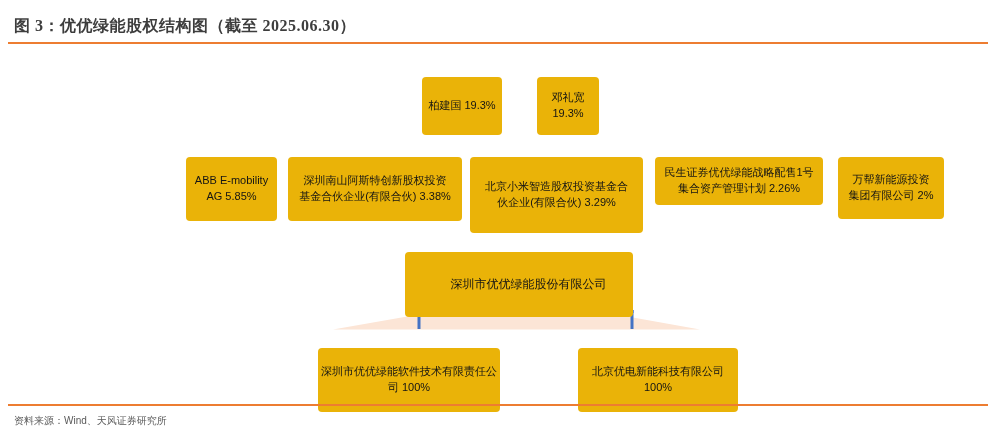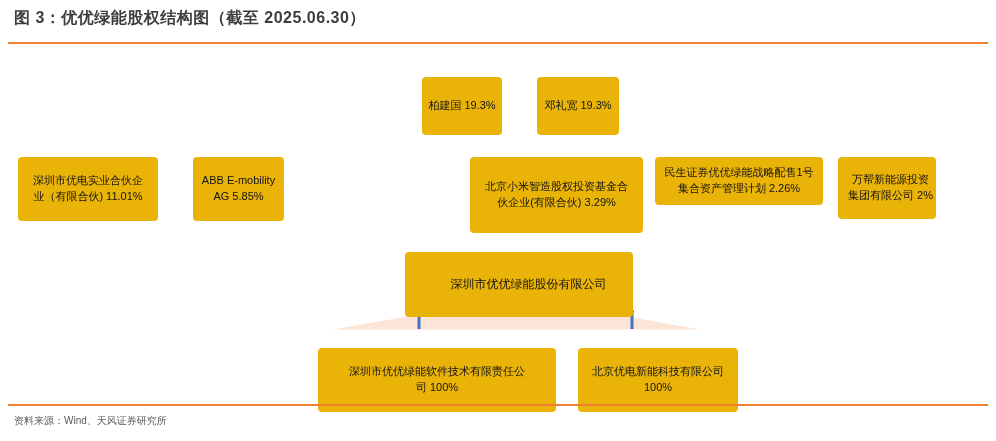--- a/index.html
+++ b/index.html
@@ -9,25 +9,26 @@
     width: 996px; height: 441px;
     position: relative;
     overflow: hidden;
   }
   .canvas {
     position: absolute; left: 0; top: 0;
     width: 996px; height: 441px;
     background: #ffffff;
   }
   .fig-title {
-    position: absolute; left: 14px; top: 8px;
+    position: absolute; left: 14px; top: 16px;
     font-size: 16px; font-weight: 700;
     color: #3d3d3d;
     letter-spacing: 0.5px;
     white-space: nowrap;
+    font-family: Liberation Serif, serif;
   }
   .rule {
     position: absolute; left: 8px; right: 8px; height: 2px;
     background: #ed7d31;
   }
   .rule-top { top: 42px; }
   .rule-bottom { top: 404px; }
   .source-line {
     position: absolute; left: 14px; top: 414px;
     font-size: 10px; color: #595959;
@@ -67,50 +68,50 @@
     <line x1="518.5" y1="201" x2="518.5" y2="233" stroke-width="3" stroke="#4472c4"></line>
     <line x1="518.5" y1="297" x2="518.5" y2="313" stroke-width="3" stroke="#4472c4"></line>
     <line x1="417.5" y1="311.5" x2="633.5" y2="311.5" stroke-width="3" stroke="#4472c4"></line>
     <line x1="419" y1="310" x2="419" y2="329" stroke-width="3" stroke="#4472c4"></line>
     <line x1="632" y1="310" x2="632" y2="329" stroke-width="3" stroke="#4472c4"></line>
   </svg>
 
   <div class="node" style="left:422px; top:57px; width:80px; height:58px;">
     <span>柏建国 19.3%</span>
   </div>
-  <div class="node" style="left:537px; top:57px; width:82px; height:58px;">
+  <div class="node" style="left:537px; top:57px; width:62px; height:58px;">
     <span>邓礼宽 19.3%</span>
   </div>
 
-  <div class="node" style="left:18px; top:137px; width:140px; height:64px;">
-    <span>深圳市优电实业合伙企
-业（有限合伙) 11.01%</span>
-  </div>
-  <div class="node" style="left:193px; top:137px; width:91px; height:64px;">
+  <div class="node" style="left:186px; top:137px; width:91px; height:64px;">
     <span>ABB E-mobility
 AG 5.85%</span>
+  </div>
+  <div class="node" style="left:288px; top:137px; width:174px; height:64px;">
+    <span>深圳南山阿斯特创新股权投资
+基金合伙企业(有限合伙) 3.38%</span>
   </div>
   <div class="node" style="left:470px; top:137px; width:173px; height:76px;">
     <span>北京小米智造股权投资基金合
 伙企业(有限合伙) 3.29%</span>
   </div>
   <div class="node" style="left:655px; top:137px; width:168px; height:48px;">
     <span>民生证券优优绿能战略配售1号
 集合资产管理计划 2.26%</span>
   </div>
-  <div class="node" style="left:838px; top:137px; width:98px; height:62px;justify-content:flex-end;">
+  <div class="node" style="left:838px; top:137px; width:106px; height:62px;">
     <span>万帮新能源投资
 集团有限公司 2%</span>
   </div>
 
   <div class="node node-main" style="left:405px; top:232px; width:228px; height:65px;">
     <span>深圳市优优绿能股份有限公司</span>
   </div>
 
-  <div class="node" style="left:318px; top:328px; width:238px; height:64px;align-items:center;">
+  <div class="node" style="left:318px; top:328px; width:182px; height:64px;align-items:center;">
     <span>深圳市优优绿能软件技术有限责任公
 司 100%</span>
   </div>
   <div class="node" style="left:578px; top:328px; width:160px; height:64px;">
     <span>北京优电新能科技有限公司
 100%</span>
   </div>
 
   <div class="rule rule-bottom"></div>
   <div class="source-line">资料来源：Wind、天风证券研究所</div>

